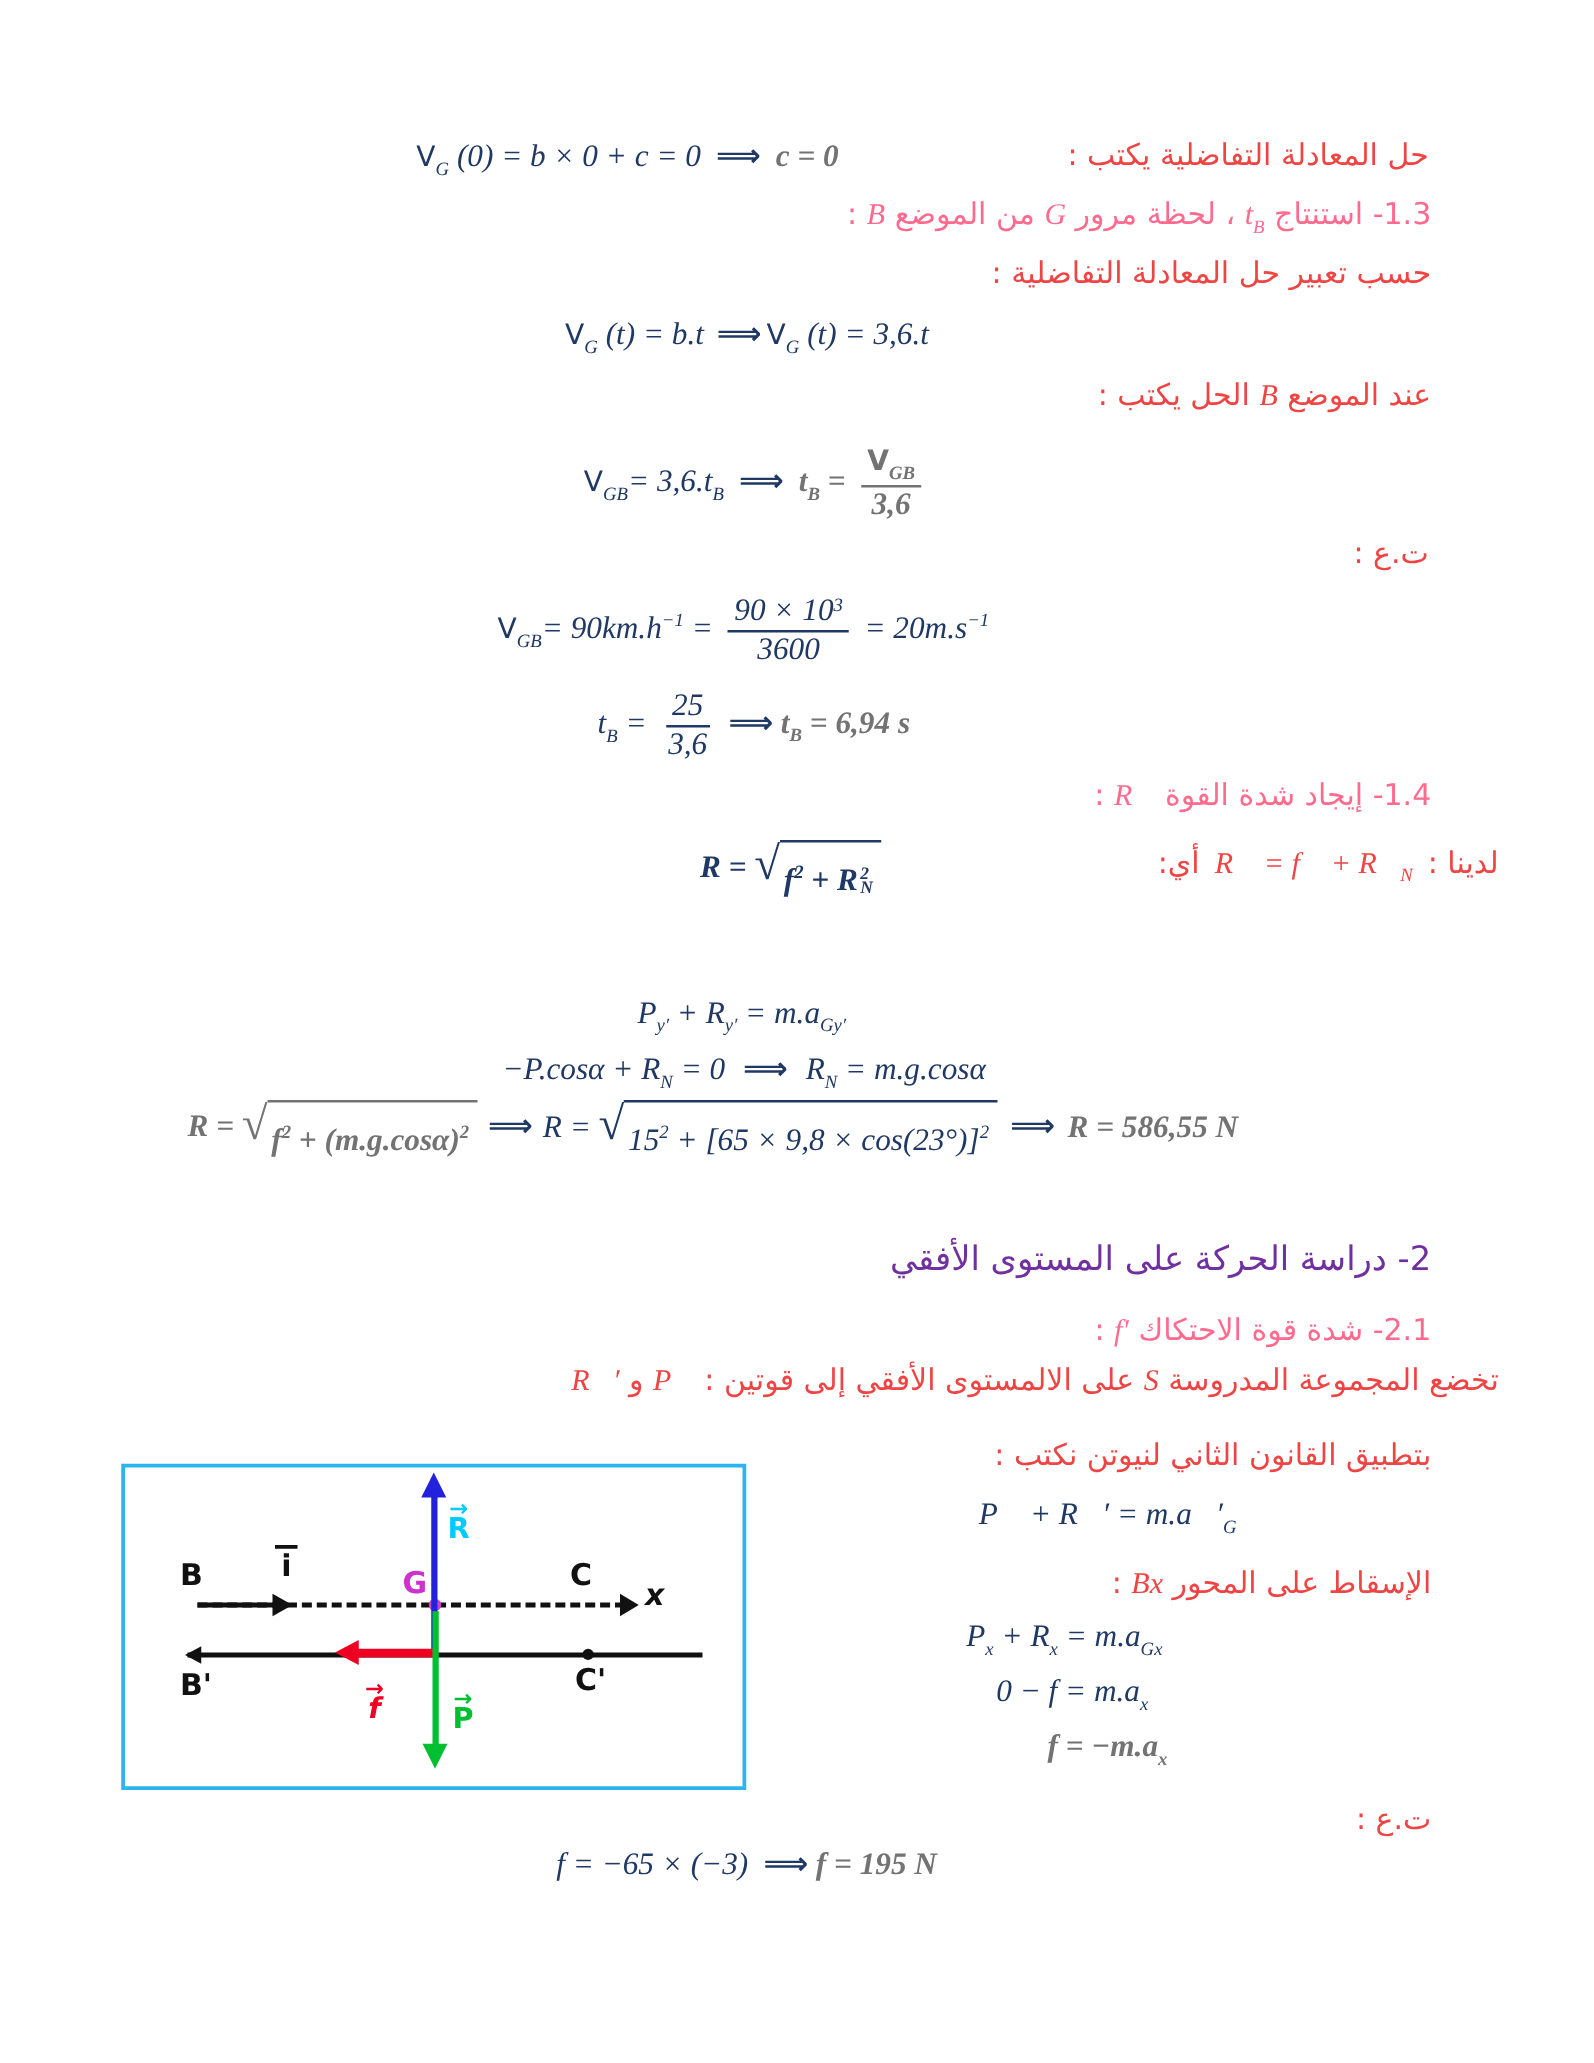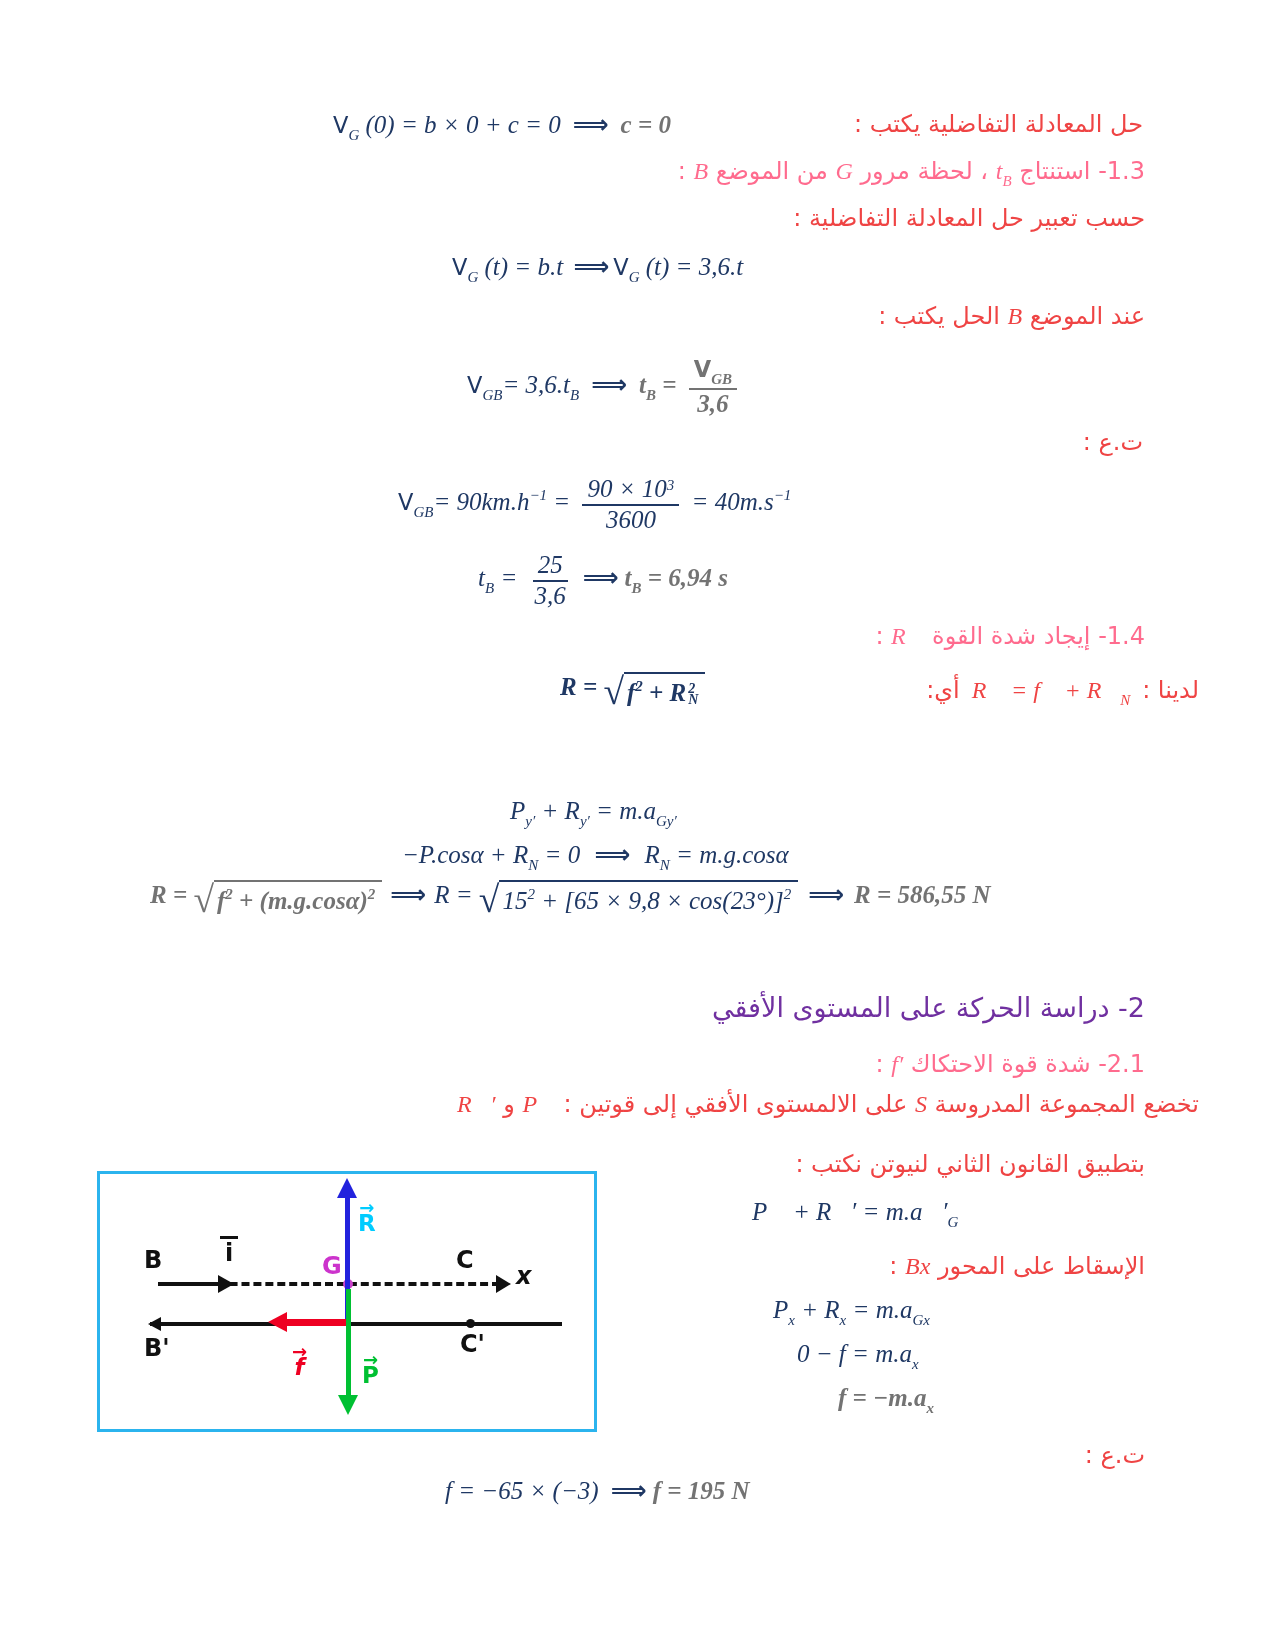--- a/index.html
+++ b/index.html
@@ -20,21 +20,21 @@
   .sp{font-size:15px;vertical-align:10px;}
   .hl{color:#737373;font-weight:bold;text-align:right;}
   .b{font-weight:bold;}
   .imp{font-style:normal;font-weight:bold;margin:0 12px;font-family:"DejaVu Sans",sans-serif;}
   .frac{display:inline-flex;flex-direction:column;align-items:center;vertical-align:middle;
         margin:12px 6px;line-height:1.15;}
   .frac .fn{border-bottom:2px solid currentColor;padding:0 5px;}
   .frac .fd{padding:0 5px;}
   .sqrt{display:inline-flex;align-items:flex-start;vertical-align:middle;}
   .sqrt .sg{font-size:1.5em;line-height:0.8;font-style:normal;transform:translateY(5px);}
-  .sqrt .rc{border-top:2.5px solid currentColor;padding:4px 7px 0 3px;}
+  .sqrt .rc{border-top:2.5px solid currentColor;padding:16px 7px 0 3px;}
   .ss{display:inline-flex;flex-direction:column;align-items:flex-start;line-height:0.78;
       vertical-align:middle;margin-left:2px;}
   .ss span{font-size:14px;}
   
   .dbox{position:absolute;left:97px;top:1171px;width:494px;height:255px;
         border:3px solid #2bb4ee;background:#ffffff;}
   .del{position:absolute;}
   .dlab{position:absolute;font-weight:bold;color:#111111;font-size:24px;line-height:1;}
   .vlab{position:absolute;font-weight:bold;font-size:23px;line-height:0.72;text-align:center;}
   .vlab .va{display:block;font-size:18px;}
@@ -71,21 +71,21 @@
           <span class="fd">3,6</span>
         </span></span>
   </div>
 
   <div class="row ar" style="top:428px;right:132px;"><span>ت.ع :</span></div>
 
   <div class="math" style="top:463px;left:398px;">
     <span class="up">V</span><span class="sb">GB</span><span>= 90km.h</span><span class="sp">−1</span><span> = </span><span class="frac">
         <span class="fn"><span>90 × 10</span><span class="sp" style="vertical-align:7px;">3</span></span>
         <span class="fd">3600</span>
-      </span><span> = 40m.s</span><span class="sp">−1</span>
+      </span><span> = 20m.s</span><span class="sp">−1</span>
   </div>
 
   <div class="math" style="top:539px;left:478px;">
     <span>t</span><span class="sb">B</span><span> = </span><span class="frac">
         <span class="fn">25</span>
         <span class="fd">3,6</span>
       </span><span class="imp" style="margin:0 6px;">⟹</span><span class="hl"><span>t</span><span class="sb">B</span><span> = 6,94 s</span></span>
   </div>
 
   <div class="row ar pink" style="top:622px;right:130px;">
@@ -130,21 +130,21 @@
   <div class="row ar pink" style="top:1050px;right:130px;">
     <span>2.1- شدة قوة الاحتكاك </span><span class="im">f′</span><span> :</span>
   </div>
 
   <div class="row ar" style="top:1150px;right:130px;"><span>بتطبيق القانون الثاني لنيوتن نكتب :</span></div>
 
   <div class="row ar" style="top:1090px;right:76px;">
     <span>تخضع المجموعة المدروسة </span><span class="im">S</span><span> على الالمستوى الأفقي إلى قوتين : </span><span class="im">P⃗</span><span> و </span><span class="im">R⃗′</span>
   </div>
 
-  <div class="math" style="top:1198px;left:752px;text-align:right;">
+  <div class="math" style="top:1198px;left:783px;text-align:right;">
     <span>P⃗ + R⃗′ = m.a⃗′</span><span class="sb">G</span>
   </div>
 
   <div class="row ar" style="top:1252px;right:130px;">
     <span>الإسقاط على المحور </span><span class="im">Bx</span><span> :</span>
   </div>
 
   <div class="math" style="top:1296px;left:773px;">
     <span>P</span><span class="sb">x</span><span> + R</span><span class="sb">x</span><span> = m.a</span><span class="sb">Gx</span>
   </div>

